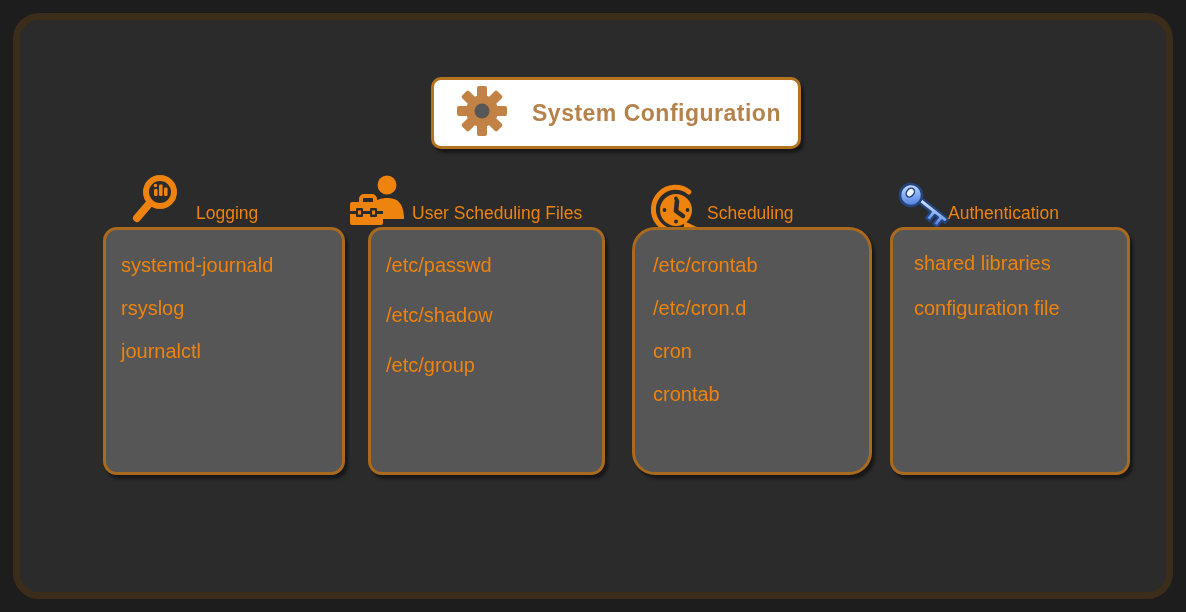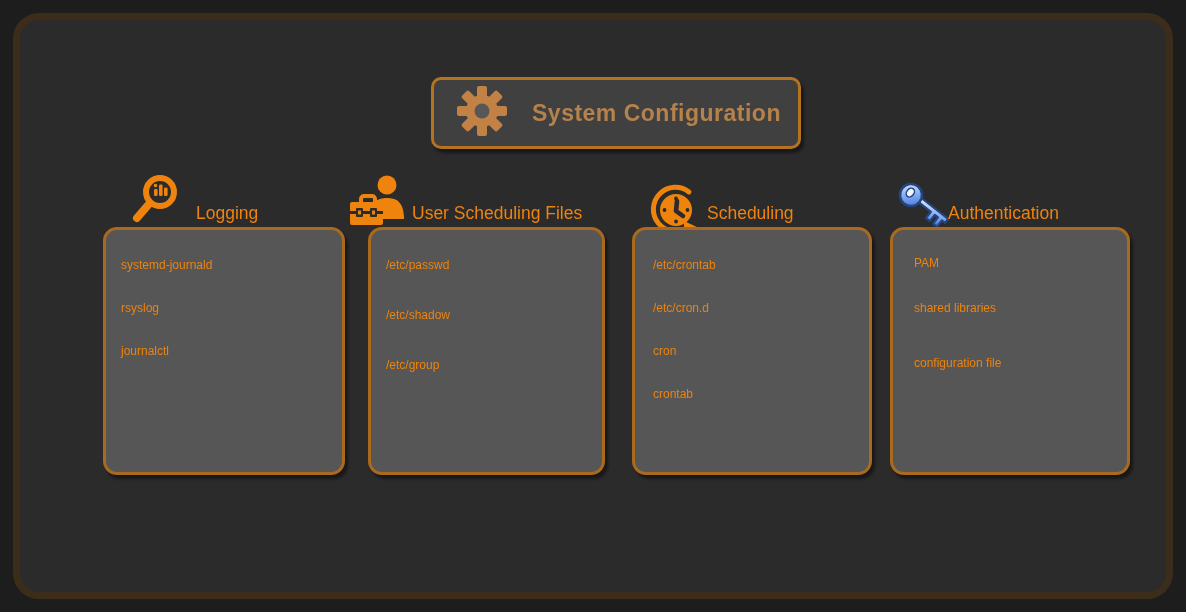--- a/index.html
+++ b/index.html
@@ -7,45 +7,45 @@
     width:1186px;height:612px;position:relative;overflow:hidden;
     background:#1d1d1d;
     font-family:"Liberation Sans", sans-serif;
   }
   .panel{
     position:absolute;left:13px;top:13px;right:13px;bottom:13px;
     background:#2b2b2b;border:7px solid #3b2d1a;border-radius:26px;
   }
   .title-box{
     position:absolute;left:424px;top:70px;width:370px;height:72px;
-    background:#404040;border:3px solid #b5731f;border-radius:10px;
+    background:#ffffff;border:3px solid #b5731f;border-radius:10px;
     box-sizing:border-box;display:flex;align-items:center;
     box-shadow:3px 4px 3px rgba(0,0,0,.45);
   }
   .title-box .gear{margin-left:22px;flex:none;}
   .title-text{
     margin-left:24px;font-size:23px;font-weight:bold;color:#b5824c;
     letter-spacing:.5px;
   }
   .hdr-icon{position:absolute;}
   .hdr-label{
     position:absolute;top:183px;font-size:17.5px;color:#ee830d;white-space:nowrap;
   }
   .gbox{
     position:absolute;top:220px;height:248px;box-sizing:border-box;
     background:#565656;border:3px solid #aa6a1e;border-radius:14px;
     box-shadow:3px 4px 3px rgba(0,0,0,.45);
   }
   .gbox .list{padding:26px 10px 0 15px;}
   .item{
-    color:#ee830d;font-size:12px;line-height:19px;white-space:nowrap;
+    color:#ee830d;font-size:20px;line-height:19px;white-space:nowrap;
   }
   #box-logging{left:96px;width:242px;}
   #box-users{left:361px;width:237px;}
-  #box-sched{left:625px;width:240px;}
+  #box-sched{left:625px;width:240px;border-radius:23px;}
   #box-auth{left:883px;width:240px;}
   #box-logging .item{margin-bottom:24px;}
   #box-users  .list{}
   #box-users  .item{margin-bottom:31px;}
   #box-sched  .list{padding-left:18px;}
   #box-sched  .item{margin-bottom:24px;}
   #box-auth   .list{padding-left:21px;padding-top:24px;}
   #box-auth   .item{margin-bottom:26px;}
   #box-auth   .item:nth-child(2){margin-bottom:36px;}
 </style>
@@ -148,19 +148,18 @@
   <div class="gbox" id="box-sched" style="left:612px;top:207px;">
     <div class="list">
         <div class="item">/etc/crontab</div>
         <div class="item">/etc/cron.d</div>
         <div class="item">cron</div>
         <div class="item">crontab</div>
       </div>
   </div>
   <div class="gbox" id="box-auth" style="left:870px;top:207px;">
     <div class="list">
-        <div class="item">PAM</div>
         <div class="item">shared libraries</div>
         <div class="item">configuration file</div>
       </div>
   </div>
 
 </div>
 
 </body></html>

